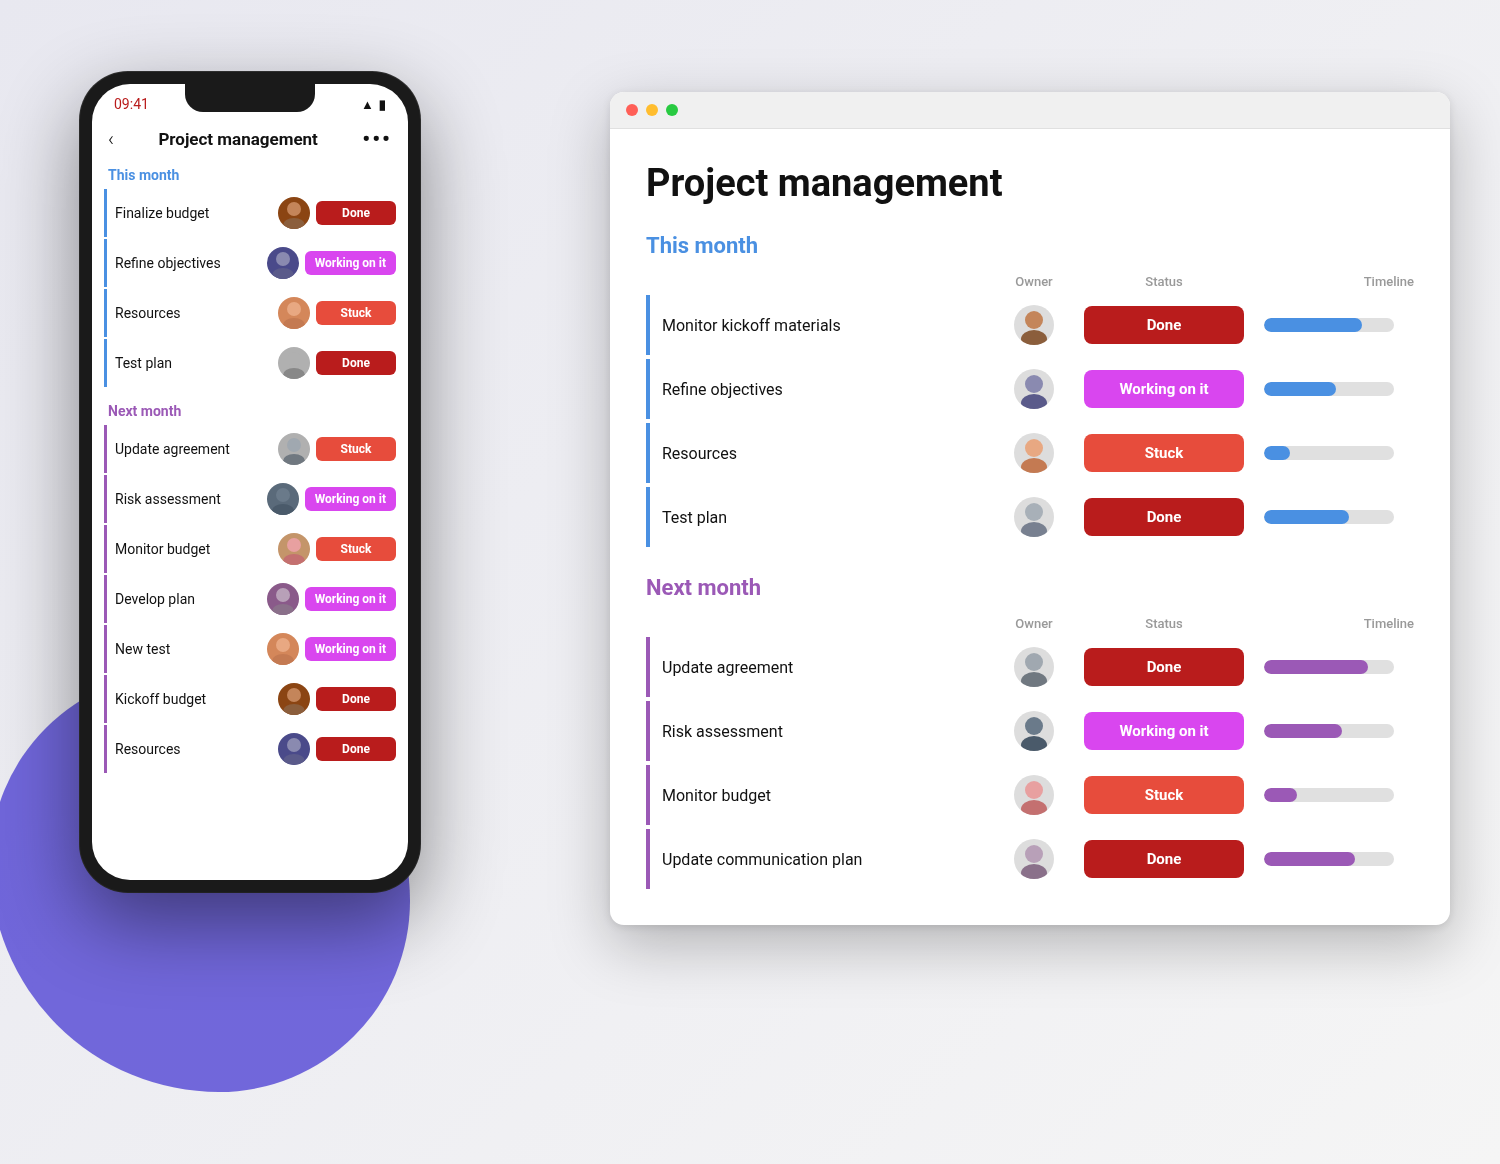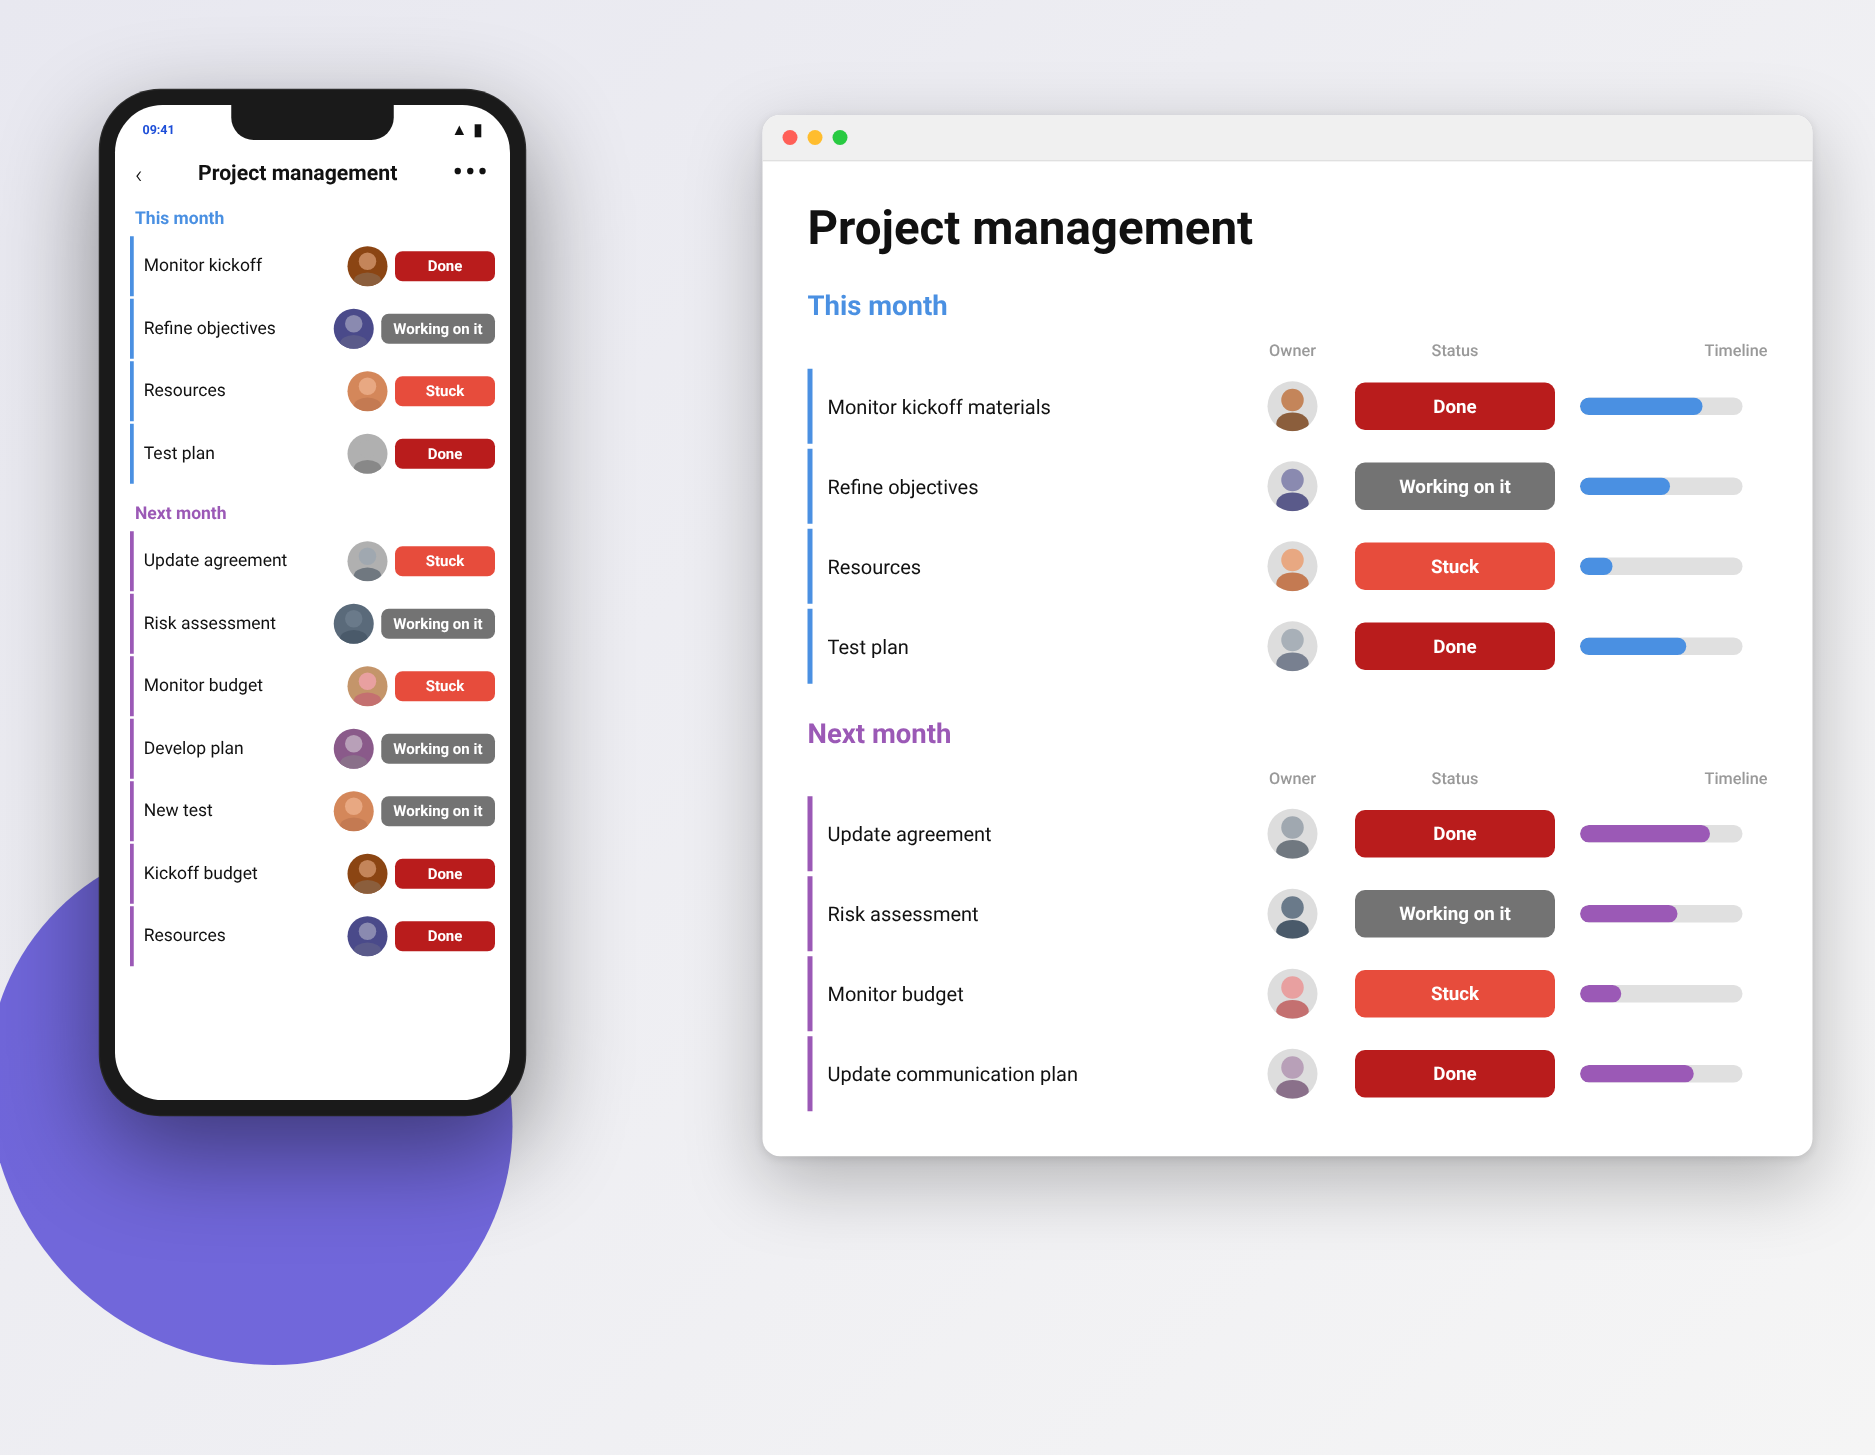--- a/index.html
+++ b/index.html
@@ -79,23 +79,23 @@
       display: flex;
       justify-content: space-between;
       align-items: center;
       padding: 8px 22px 4px 22px;
       padding-top: 12px;
       font-size: 13px;
       font-weight: 600;
     }
 
     .phone-time {
-      font-size: 10px;
-      font-weight: 700;
-      color: #1d4ed8;
+      font-size: 14px;
+      font-weight: 400;
+      color: #b91c1c;
     }
 
     .phone-icons {
       display: flex;
       gap: 5px;
       align-items: center;
     }
 
     .wifi-icon, .battery-icon {
       font-size: 13px;
@@ -177,21 +177,21 @@
       border-radius: 6px;
       font-size: 12px;
       font-weight: 700;
       color: white;
       white-space: nowrap;
       min-width: 80px;
       text-align: center;
     }
 
     .badge-done { background: #b91c1c; }
-    .badge-working { background: #737373; }
+    .badge-working { background: #d946ef; }
     .badge-stuck { background: #E74C3C; }
 
     
     .desktop-wrapper {
       position: absolute;
       right: 0px;
       top: 40px;
       z-index: 5;
       width: 840px;
     }
@@ -365,21 +365,21 @@
           <span class="phone-title">Project management</span>
           <span class="phone-more">•••</span>
         </div>
 
         <div class="phone-content">
 
           <div class="phone-section-label blue">This month</div>
 
           <div>
             <div class="phone-row">
-              <span class="phone-row-name">Monitor kickoff</span>
+              <span class="phone-row-name">Finalize budget</span>
               <div class="phone-avatar avatar-1">
                 <svg viewBox="0 0 32 32">
                     <circle cx="16" cy="12" r="7" fill="#C4855A"></circle>
                     <ellipse cx="16" cy="28" rx="11" ry="7" fill="#8B5E3C"></ellipse>
                   </svg>
               </div>
               <span class="phone-badge badge-done">Done</span>
             </div>
             <div class="phone-row">
               <span class="phone-row-name">Refine objectives</span>

